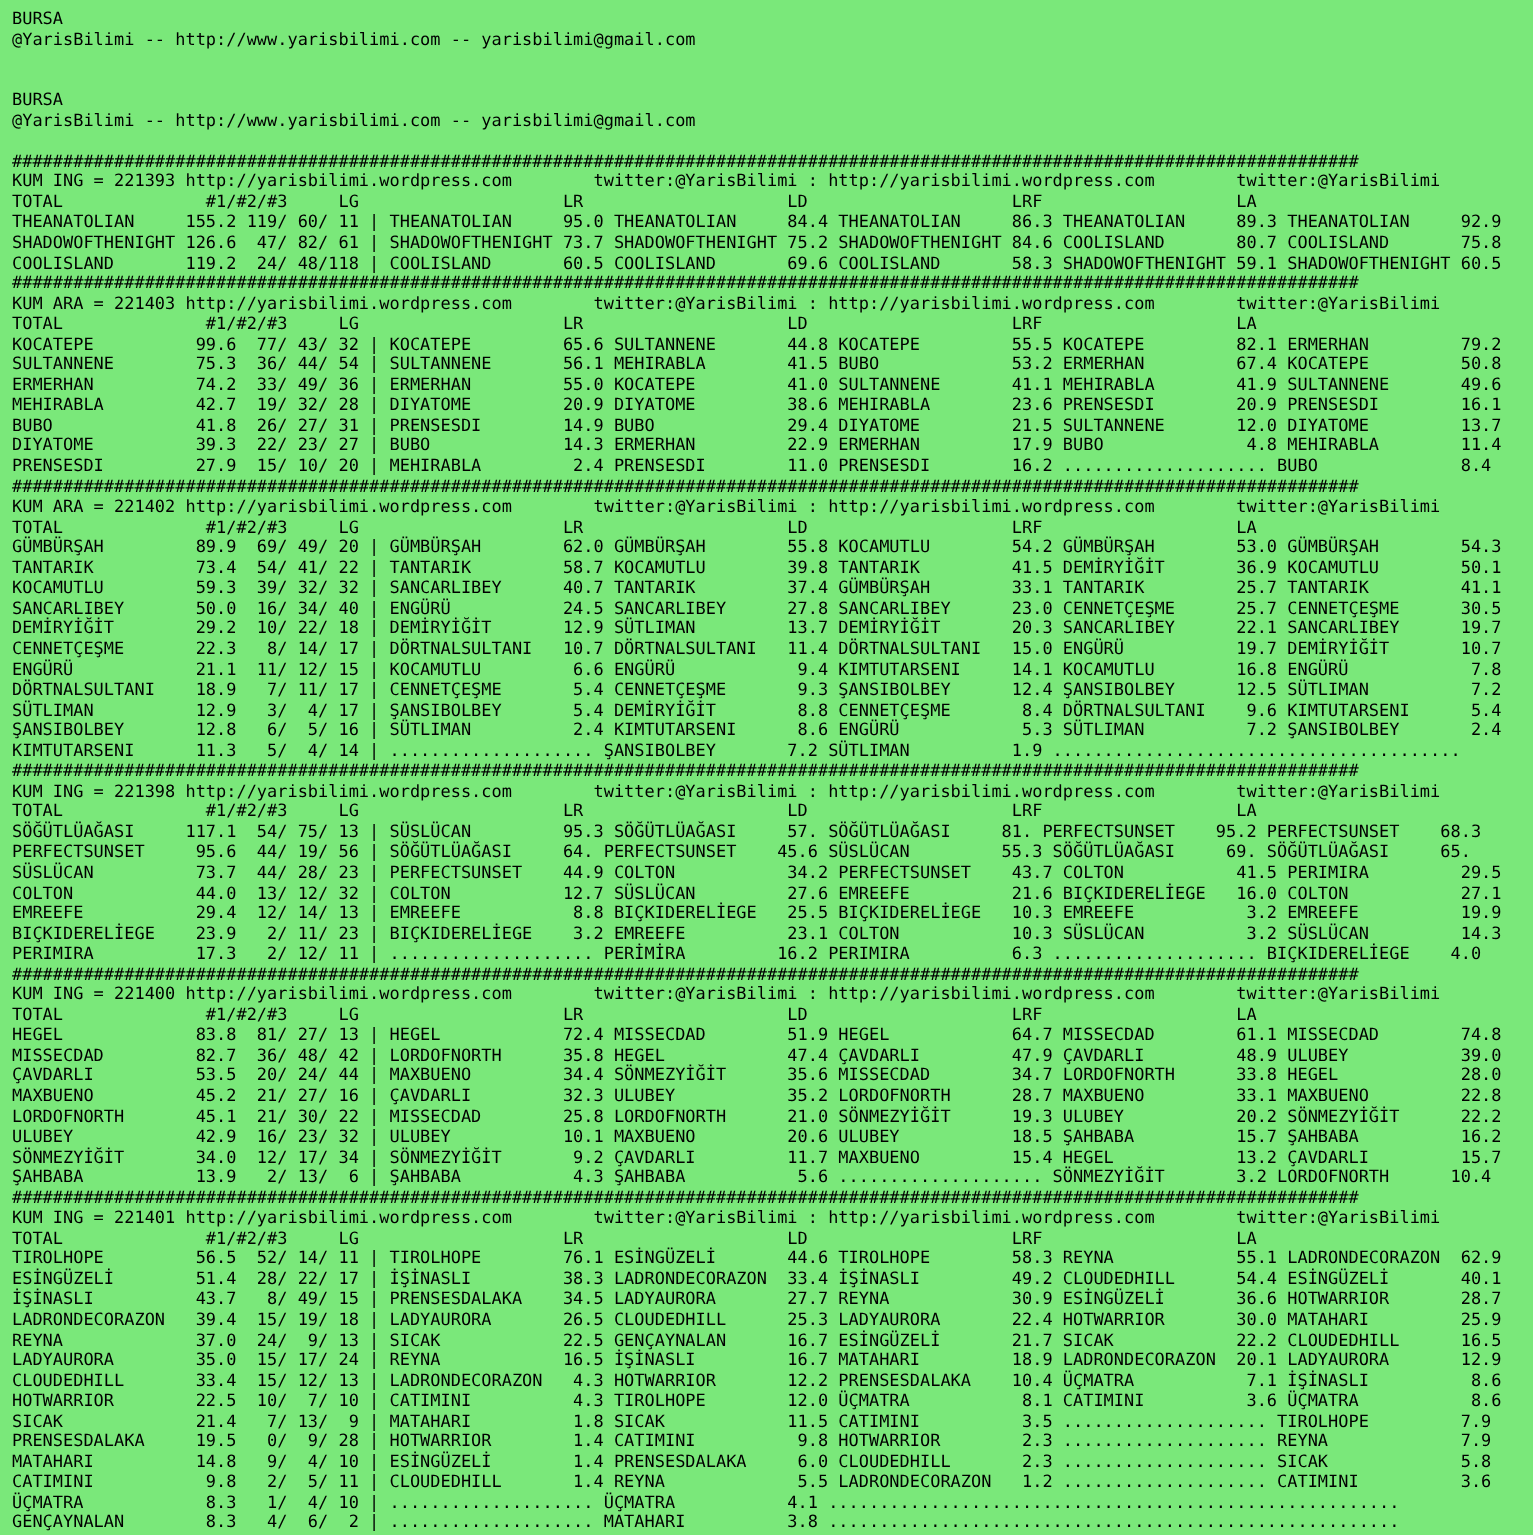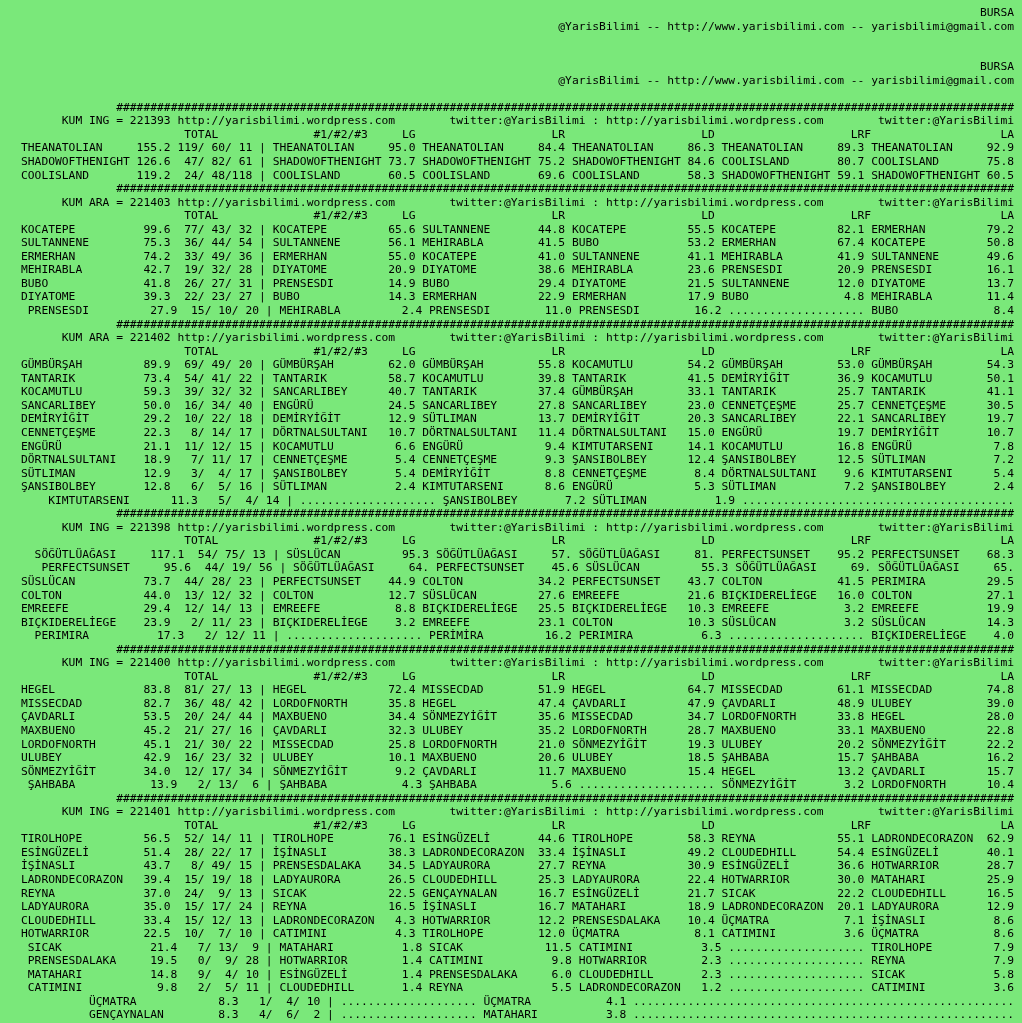--- a/index.html
+++ b/index.html
@@ -21,21 +21,20 @@
   pre.doc {
     margin: 0;
     padding: 0;
     font-family: "DejaVu Sans Mono", "Liberation Mono", monospace;
     font-size: 11.3px;
     line-height: 13.55px;
     color: #000000;
     white-space: pre;
     letter-spacing: 0px;
     font-weight: normal;
-    text-align: right;
   }
 </style>
 </head>
 <body>
 
 <div id="sheet">
   <pre class="doc" id="doc">BURSA
 @YarisBilimi -- http://www.yarisbilimi.com -- yarisbilimi@gmail.com
 
 

